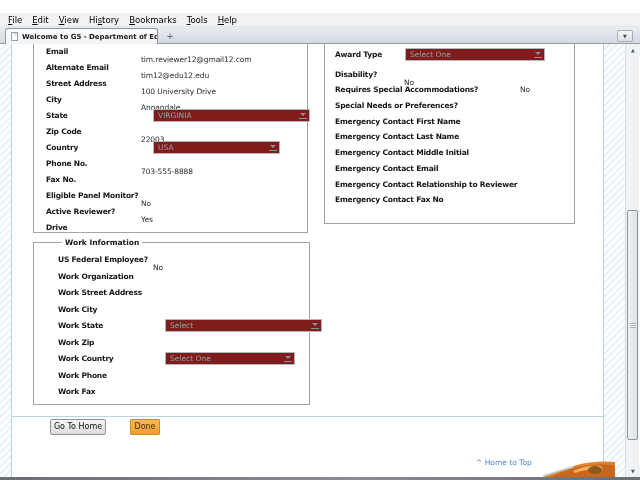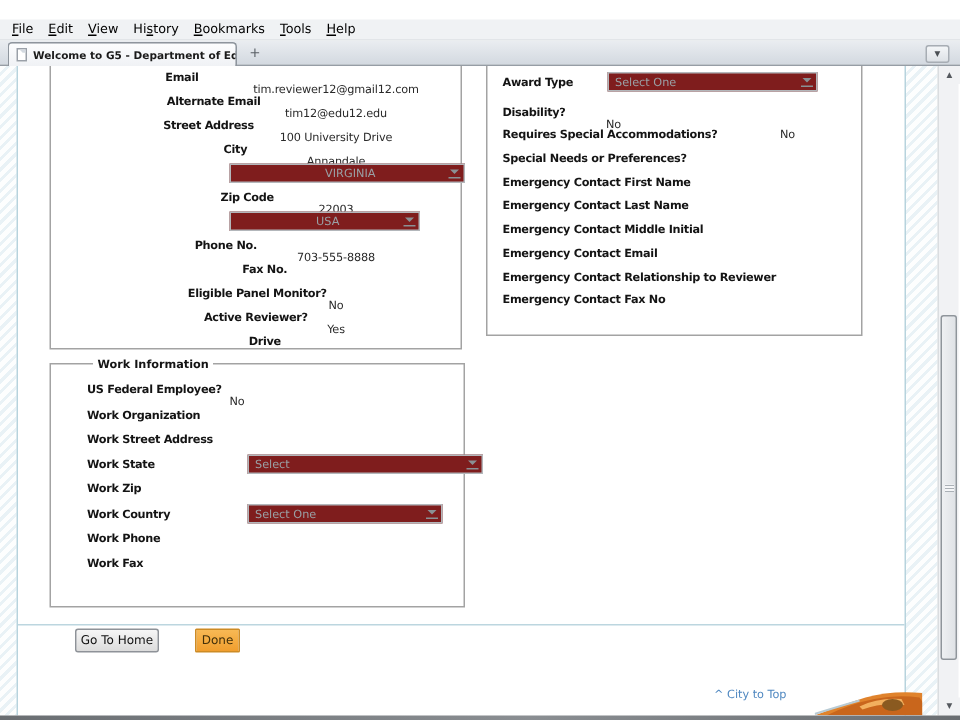--- a/index.html
+++ b/index.html
@@ -66,21 +66,21 @@
     background:linear-gradient(90deg,#eef0f2,#dfe2e6); border:1px solid #8f959b; border-radius:2px; }
   .sgrip { position:absolute; left:2px; top:112px; width:6px; height:5px;
     background:repeating-linear-gradient(#aab0b6 0 1px,#f5f6f8 1px 2px); }
 
   
   .box { position:absolute; border:1px solid #a3a3a3; background:#fff; }
   .contact-box { left:33px; top:-10px; width:275px; height:199px; }
   .award-box { left:324px; top:-10px; width:251px; height:190px; }
   .cb-body { padding:12px 0 0 12px; }
   .ab-body { padding:15px 0 0 10px; }
-  .frow { position:relative; height:16px; white-space:nowrap;text-align:center; }
+  .frow { position:relative; height:16px; white-space:nowrap; }
   .frow-r { position:relative; height:15.7px; white-space:nowrap; }
   .lbl { font-size:7.5px; font-weight:bold; color:#141414; letter-spacing:-0.2px;
     display:inline-block; vertical-align:top; }
   .lbl.w95 { width:95px; }
   .lbl.w69 { width:69px; }
   .val { font-size:7.5px; color:#2a2a2a; letter-spacing:-0.1px; }
   .sel { position:absolute; top:-2px; height:13px; border:1px solid #b3b7bb; background:#7f1d1d;
     color:#9aa0a5; font-size:7.5px; line-height:11px; padding-left:4px; }
   .sel .arr { position:absolute; right:3px; top:3px; width:0; height:0;
     border:3px solid transparent; border-top-color:#8a9094; }
@@ -173,39 +173,40 @@
         <div class="frow-r"><span class="lbl">Emergency Contact Relationship to Reviewer</span></div>
         <div class="frow-r"><span class="lbl">Emergency Contact Fax No</span></div>
       </div>
     </div>
 
     <fieldset class="work">
       <legend>Work Information</legend>
       <div class="wrow"><span class="lbl w95">US Federal Employee?</span><span class="val">No</span></div>
       <div class="wrow"><span class="lbl w95">Work Organization</span></div>
       <div class="wrow"><span class="lbl w95">Work Street Address</span></div>
+      <div class="wrow"><span class="lbl w95">Work City</span></div>
       <div class="wrow"><span class="lbl w95">Work State</span>
         <span class="sel" style="left:107px;width:157px"><span>Select</span><span class="arr"></span><span class="arrline"></span></span>
       </div>
       <div class="wrow"><span class="lbl w95">Work Zip</span></div>
       <div class="wrow"><span class="lbl w95">Work Country</span>
         <span class="sel" style="left:107px;width:130px"><span>Select One</span><span class="arr"></span><span class="arrline"></span></span>
       </div>
       <div class="wrow"><span class="lbl w95">Work Phone</span></div>
       <div class="wrow"><span class="lbl w95">Work Fax</span></div>
     </fieldset>
 
     <div class="hr"></div>
 
     <button class="btn-home">Go To Home</button>
     <button class="btn-done">Done</button>
 
     <div class="backtop">
       <span>^</span>
-      <span>City to Top</span>
+      <span>Home to Top</span>
     </div>
 
     <div class="logo">
       <svg width="72" height="21" viewBox="0 0 72 21">
         <path d="M0 21 Q18 14 34 9 Q52 4 72 6 L72 21 Z" fill="#e0832c"></path>
         <path d="M8 21 Q24 13 40 10 Q55 7 70 9 L72 12 L72 21 Z" fill="#c9661c"></path>
         <path d="M30 15 Q42 9 58 10 L60 14 Q45 12 32 17 Z" fill="#f2b05e"></path>
         <path d="M0 20 Q16 15 30 11" stroke="#b9cbd4" stroke-width="1.5" fill="none"></path>
         <ellipse cx="52" cy="14" rx="7" ry="4" fill="#8a5a20"></ellipse>
       </svg>

